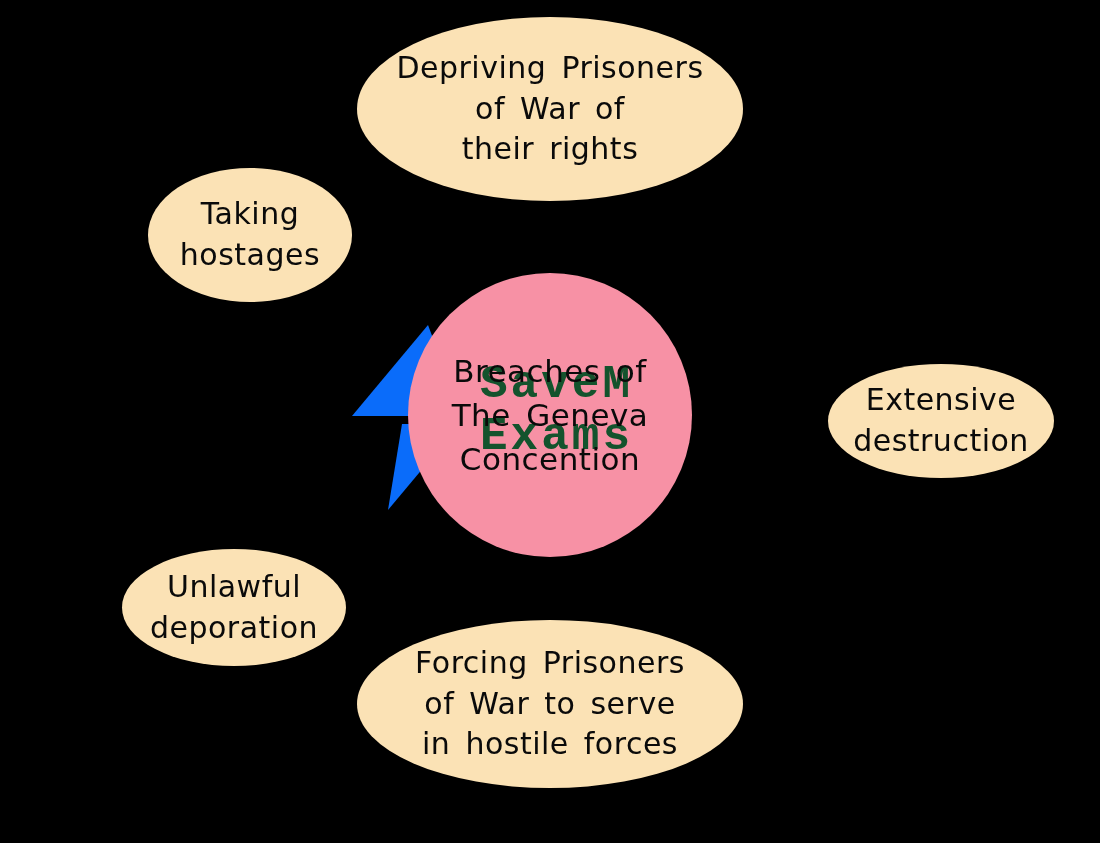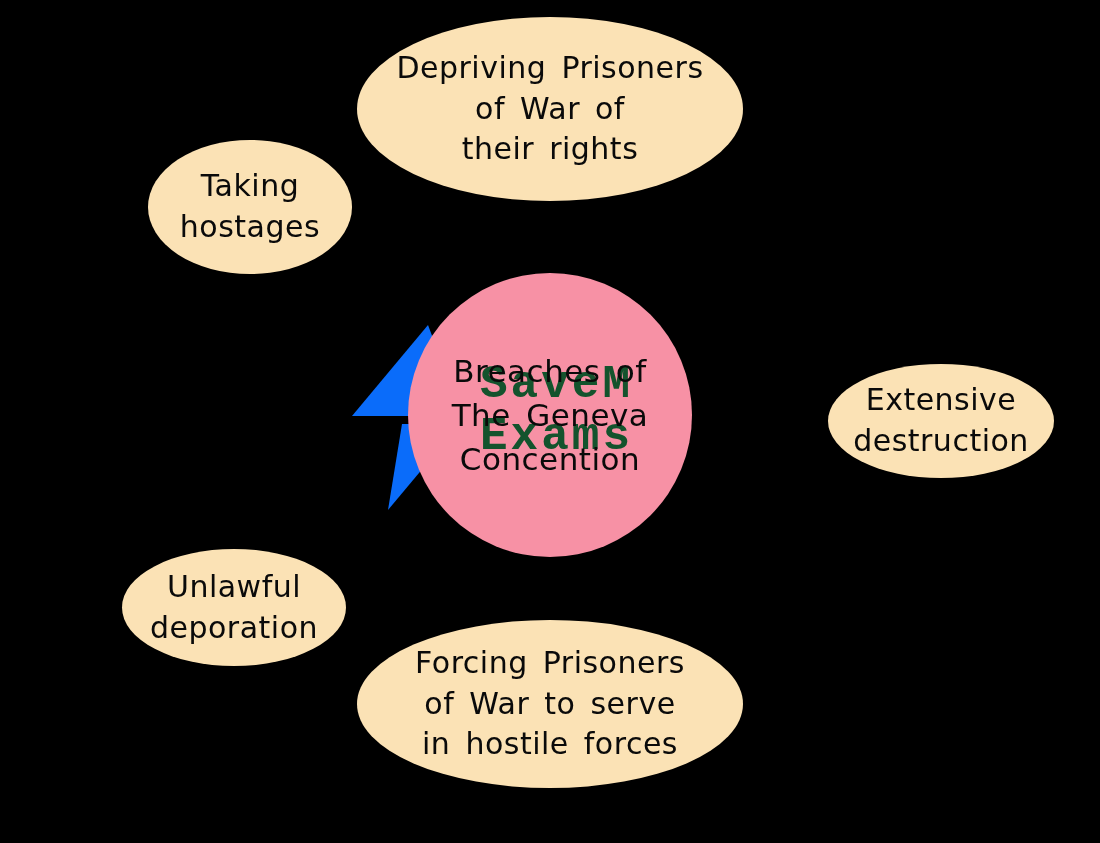--- a/index.html
+++ b/index.html
@@ -43,21 +43,21 @@
     font-size:46px;
     line-height:52px;
     letter-spacing:3px;
     color:#14532d;
     white-space:pre-line;
     pointer-events:none;
     font-family:Liberation Mono, monospace;
   }
   
   .n-depriving   {left:357px;top:17px;  width:386px;height:184px;}
-  .n-hostages    {left:148px;top:140px; width:204px;height:134px;}
+  .n-hostages    {left:148px;top:168px; width:204px;height:134px;}
   .n-suffering   {left:750px;top:162px; width:288px;height:128px;}
   .n-killing     {left:96px; top:366px; width:196px;height:114px;}
   .n-destruction {left:828px;top:364px; width:226px;height:114px;}
   .n-deportation {left:122px;top:549px; width:224px;height:117px;}
   .n-torture     {left:744px;top:542px; width:230px;height:119px;}
   .n-forcing     {left:357px;top:620px; width:386px;height:168px;justify-content:center;}
   .n-center      {left:408px;top:273px; width:284px;height:284px;}
 </style>
 </head>
 <body>

